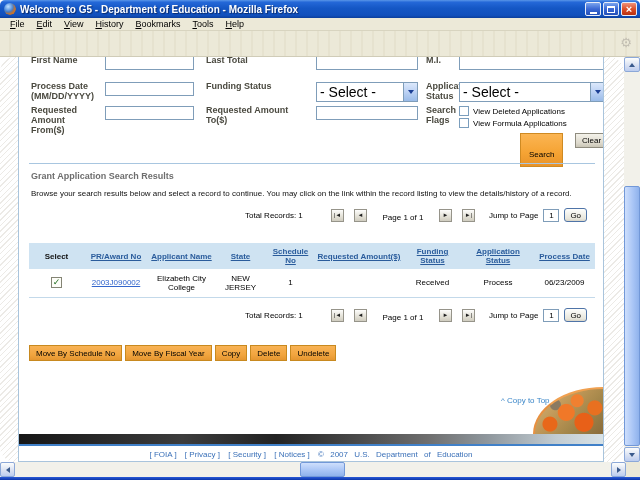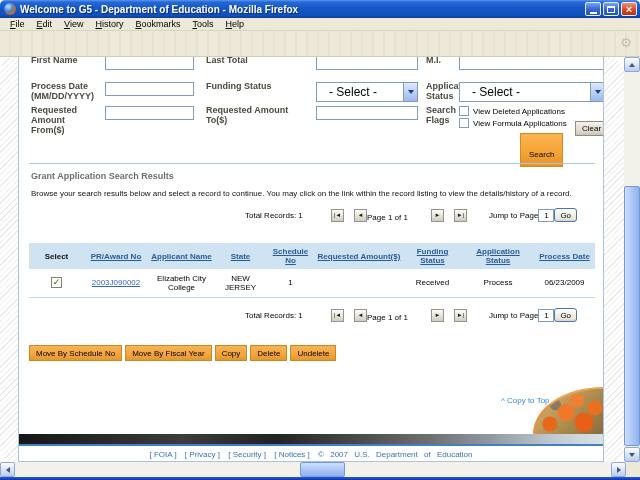--- a/index.html
+++ b/index.html
@@ -40,46 +40,46 @@
   
   .viewport { position:absolute; top:57px; left:0; width:624px; height:405px;
     background:repeating-linear-gradient(135deg,#ffffff 0 3px,#eceae6 3px 4px);border-radius:15px; }
   .content { position:absolute; top:0; left:18px; width:586px; height:405px; background:#fff;
     border:1px solid #a9c4dc; border-top:0; overflow:hidden; }
 
   
   .lbl { position:absolute; font-size:9px; font-weight:bold; color:#4b4a40; line-height:10px; }
   .txt-input { position:absolute; height:14px; background:#fff; border:1px solid #7f9db9; }
   .xp-select { position:absolute; height:20px; background:#fff; border:1px solid #7f9db9;
-    font-size:12px; color:#000; display:flex; align-items:center; padding-left:12px; }
+    font-size:14px; color:#000; display:flex; align-items:center; padding-left:3px; }
   .sel-btn { position:absolute; right:0; top:0; bottom:0; width:14px;
     background:linear-gradient(180deg,#dce8fb 0%,#bcd2f4 50%,#9abbe8 100%);
     border-left:1px solid #7f9db9; display:flex; align-items:center; justify-content:center; }
   .sel-arrow { width:0; height:0; border-left:3px solid transparent; border-right:3px solid transparent;
     border-top:4px solid #1c3f94; }
   .cb { position:absolute; width:10px; height:10px; background:#fff; border:1px solid #7b9ebd; }
   .cb-label { position:absolute; font-size:8px; color:#000; line-height:10px; }
   .btn-search { position:absolute; left:501px; top:76px; height:15px; padding:16px 8px; font-size:8px;
     background:linear-gradient(180deg,#fbb553 0%,#f5a333 60%,#e8932a 100%); border:1px solid #cf8a22; color:#000; }
-  .btn-clear { position:absolute; left:556px; top:64px; height:15px; padding:0 6px; font-size:8px;
+  .btn-clear { position:absolute; left:556px; top:76px; height:15px; padding:0 6px; font-size:8px;
     background:linear-gradient(180deg,#f4f2ea 0%,#ddd9cc 70%,#c9c5b6 100%); border:1px solid #8f8c7f; color:#000; }
 
   .divider { position:absolute; left:10px; top:106px; width:566px; height:1px; background:#a8c6e0; }
   .results-heading { position:absolute; left:12px; top:114px; font-size:9px; font-weight:bold; color:#6e6e6e; }
   .results-desc { position:absolute; left:12px; top:132px; width:566px; font-size:8px; color:#111; }
 
   
   .pag { position:absolute; left:0; width:586px; height:16px; font-size:8px; color:#000; }
   .pag .total { position:absolute; left:226px; top:4px; }
   .pag .navgrp { position:absolute; left:312px; top:2px; display:flex; align-items:center; }
   .navbtn { width:13px; height:13px; font-size:6px; line-height:11px; text-align:center; color:#222;
     background:linear-gradient(180deg,#fdfdfb,#dedbd0 70%,#cfccbf); border:1px solid #96948a; padding:0; }
-  .pagelabel { display:inline-block; width:64px; padding-top:3px; font-size:8px; }
+  .pagelabel { display:inline-block; width:72px; text-align:center; padding-top:3px; font-size:8px; }
   .navsp { width:10px; }
-  .pag .jumpgrp { position:absolute; left:470px; top:1px; display:flex; align-items:center; }
+  .pag .jumpgrp { position:absolute; left:470px; top:1px; display:flex; align-items:center; gap:5px; }
   .jump-input { width:16px; height:13px; border:1px solid #7f9db9; font-size:8px; text-align:center; padding:0; }
   .btn-go { height:14px; padding:0 5px; font-size:8px; border:1px solid #4f74a8; border-radius:3px;
     background:linear-gradient(180deg,#fefefc 0%,#e8e6dc 80%,#d8d5c8 100%); }
 
   
   .results-table { position:absolute; left:10px; top:186px; width:566px; border-collapse:collapse; table-layout:fixed; }
   .results-table th { background:#cfe3f2; height:26px; font-size:8px; text-align:center; vertical-align:middle; padding:1px 2px; }
   .th-link { color:#2a5c9c; font-weight:bold; text-decoration:underline; cursor:pointer; }
   .th-plain { color:#111; font-weight:bold; }
   .results-table td { height:28px; font-size:8px; color:#000; text-align:center; vertical-align:middle;

